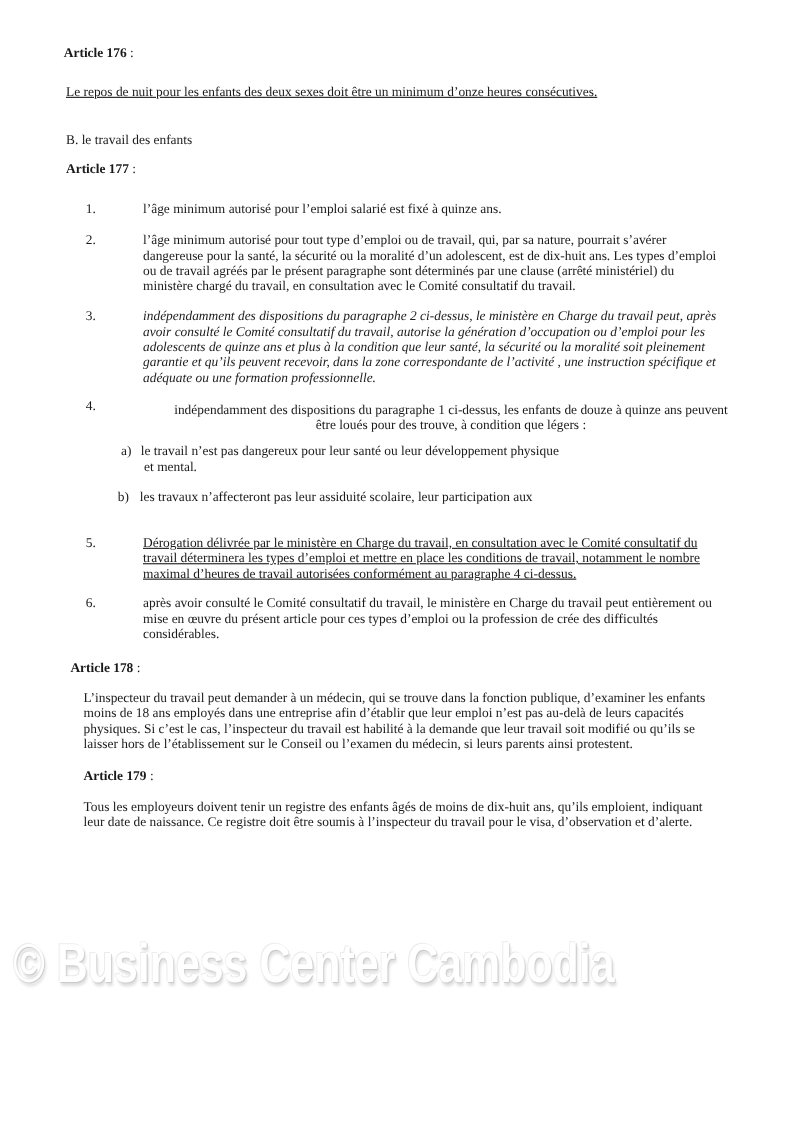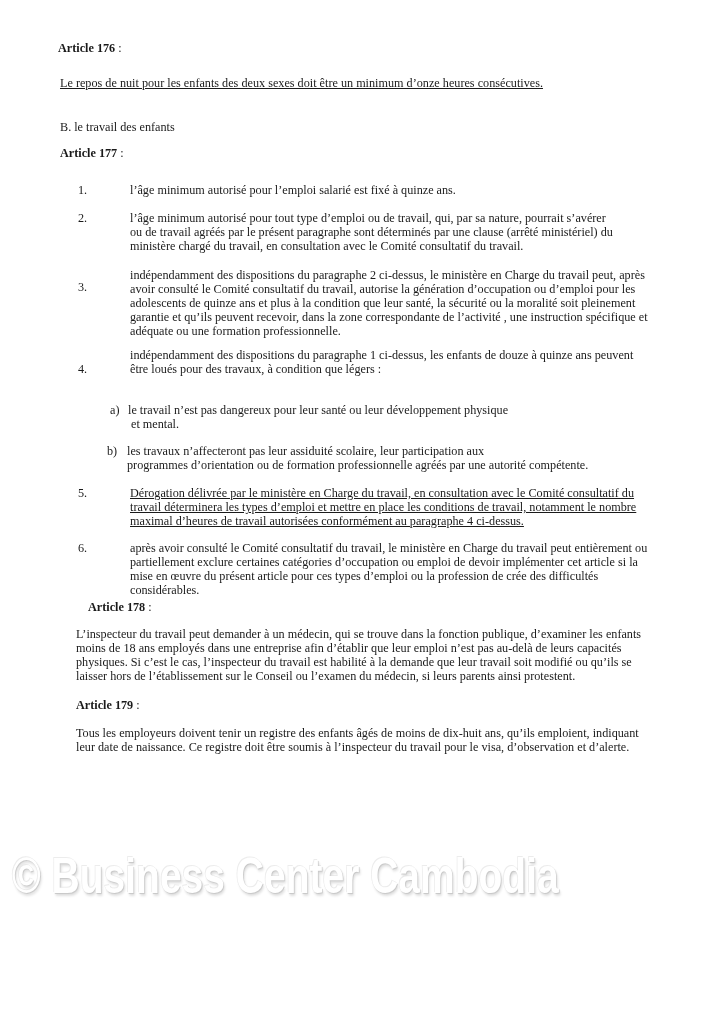--- a/index.html
+++ b/index.html
@@ -39,78 +39,77 @@
 
 <div>
   <div class="num" style="top:183px;">1.</div>
   <div class="item-text" style="top:183px;">l’âge minimum autorisé pour l’emploi salarié est fixé à quinze ans.</div>
 </div>
 
 <div>
   <div class="num" style="top:211px;">2.</div>
   <div class="item-text" style="top:211px;">
     <div>l’âge minimum autorisé pour tout type d’emploi ou de travail, qui, par sa nature, pourrait s’avérer</div>
+    <div>dangereuse pour la santé, la sécurité ou la moralité d’un adolescent, est de dix-huit ans. Les types d’emploi</div>
     <div>ou de travail agréés par le présent paragraphe sont déterminés par une clause (arrêté ministériel) du</div>
     <div>ministère chargé du travail, en consultation avec le Comité consultatif du travail.</div>
   </div>
 </div>
 
 <div>
   <div class="num" style="top:280px;">3.</div>
-  <div class="item-text" style="top:268px;">
+  <div class="item-text" style="top:280px;font-style:italic;">
     <div>indépendamment des dispositions du paragraphe 2 ci-dessus, le ministère en Charge du travail peut, après</div>
     <div>avoir consulté le Comité consultatif du travail, autorise la génération d’occupation ou d’emploi pour les</div>
     <div>adolescents de quinze ans et plus à la condition que leur santé, la sécurité ou la moralité soit pleinement</div>
     <div>garantie et qu’ils peuvent recevoir, dans la zone correspondante de l’activité , une instruction spécifique et</div>
     <div>adéquate ou une formation professionnelle.</div>
   </div>
 </div>
 
 <div>
   <div class="num" style="top:362px;">4.</div>
-  <div class="item-text" style="top:348px;">
+  <div class="item-text" style="top:365px;text-align:center;">
     <div>indépendamment des dispositions du paragraphe 1 ci-dessus, les enfants de douze à quinze ans peuvent</div>
-    <div>être loués pour des travaux, à condition que légers :</div>
+    <div>être loués pour des trouve, à condition que légers :</div>
   </div>
   <div>
     <div class="sub-label" style="left:110px; top:403px;">a)</div>
     <div class="abs" style="left:128px; top:403px; width:540px;">
       <div>le travail n’est pas dangereux pour leur santé ou leur développement physique</div>
       <div style="padding-left:3px;">et mental.</div>
     </div>
   </div>
   <div>
     <div class="sub-label" style="left:107px; top:444px;">b)</div>
     <div class="abs" style="left:127px; top:444px; width:560px;">
       <div>les travaux n’affecteront pas leur assiduité scolaire, leur participation aux</div>
-      <div>programmes d’orientation ou de formation professionnelle agréés par une autorité compétente.</div>
     </div>
   </div>
 </div>
 
 <div>
   <div class="num" style="top:486px;">5.</div>
   <div class="item-text" style="top:486px;text-decoration:underline;">
     <div>Dérogation délivrée par le ministère en Charge du travail, en consultation avec le Comité consultatif du</div>
     <div>travail déterminera les types d’emploi et mettre en place les conditions de travail, notamment le nombre</div>
     <div>maximal d’heures de travail autorisées conformément au paragraphe 4 ci-dessus.</div>
   </div>
 </div>
 
 <div>
   <div class="num" style="top:541px;">6.</div>
   <div class="item-text" style="top:541px;">
     <div>après avoir consulté le Comité consultatif du travail, le ministère en Charge du travail peut entièrement ou</div>
-    <div>partiellement exclure certaines catégories d’occupation ou emploi de devoir implémenter cet article si la</div>
     <div>mise en œuvre du présent article pour ces types d’emploi ou la profession de crée des difficultés</div>
     <div>considérables.</div>
   </div>
 </div>
 
-<div class="abs heading" style="left:88px; top:600px;text-align:right;">
+<div class="abs heading" style="left:64px; top:600px;text-align:right;">
   <span>Article 178</span><span class="colon"> :</span>
 </div>
 <div class="abs" style="left:76px; top:627px; width:620px;">
   <div>L’inspecteur du travail peut demander à un médecin, qui se trouve dans la fonction publique, d’examiner les enfants</div>
   <div>moins de 18 ans employés dans une entreprise afin d’établir que leur emploi n’est pas au-delà de leurs capacités</div>
   <div>physiques. Si c’est le cas, l’inspecteur du travail est habilité à la demande que leur travail soit modifié ou qu’ils se</div>
   <div>laisser hors de l’établissement sur le Conseil ou l’examen du médecin, si leurs parents ainsi protestent.</div>
 </div>
 
 <div class="abs heading" style="left:76px; top:698px;">

